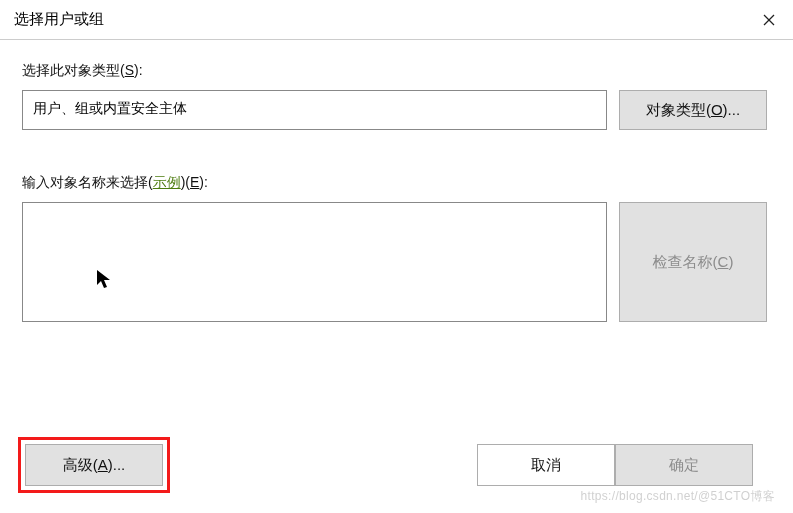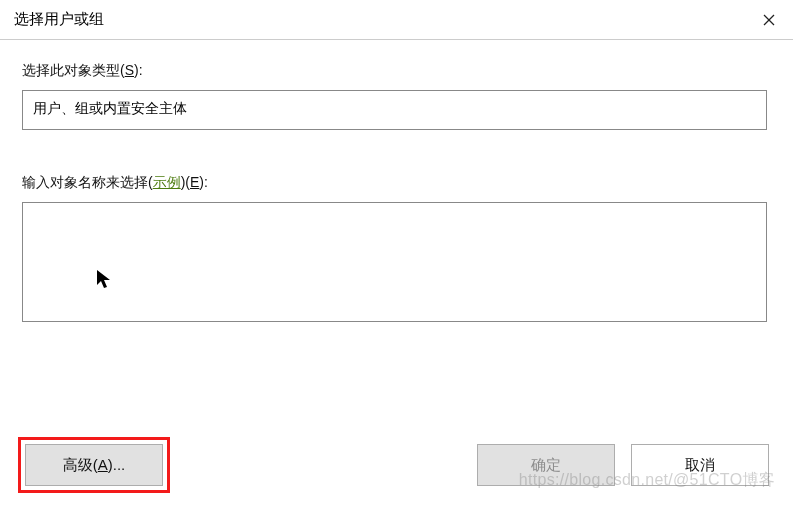--- a/index.html
+++ b/index.html
@@ -111,22 +111,22 @@
   .cursor {
     position: absolute;
     left: 96px;
     top: 269px;
     pointer-events: none;
   }
   .cursor svg { width: 16px; height: 22px; }
   .watermark {
     position: absolute;
     right: 18px;
-    bottom: 22px;
-    font-size: 16px;
+    bottom: 8px;
+    font-size: 12px;
     color: rgba(120,120,120,0.35);
     letter-spacing: 0.3px;
     pointer-events: none;
   }
 </style>
 </head>
 <body>
 
 <div class="titlebar">
   <span class="title">选择用户或组</span>
@@ -138,45 +138,51 @@
   </div>
 </div>
 
 <div class="body">
 
   <div class="label">
     <span>选择此对象类型(</span><span class="underline-key">S</span><span>):</span>
   </div>
   <div class="row">
     <div class="field">用户、组或内置安全主体</div>
+    <div class="btn">
+      <span><span>对象类型(</span><span class="underline-key">O</span><span>)...</span></span>
+    </div>
   </div>
 
   <div class="spacer-top"></div>
 
 
   <div class="spacer-top"></div>
 
   <div class="label">
     <span>输入对象名称来选择(</span><span class="link">示例</span><span>)(</span><span class="underline-key">E</span><span>):</span>
   </div>
   <div class="row">
     <textarea class="textarea" value="" style=""></textarea>
+    <div class="btn disabled">
+      <span><span>检查名称(</span><span class="underline-key">C</span><span>)</span></span>
+    </div>
   </div>
 
 </div>
 
 <div class="bottom-row">
   <div class="adv-wrap">
     <div class="btn">
       <span><span>高级(</span><span class="underline-key">A</span><span>)...</span></span>
     </div>
   </div>
   <div class="spacer-flex"></div>
+  <div class="btn" style="background:#fff;">取消</div>
   <div class="btn disabled ok-btn">确定</div>
-  <div class="btn" style="background:#fff;">取消</div>
 </div>
 
 <div class="cursor">
   <svg viewBox="0 0 16 22">
       <path d="M1 1 L1 16 L5 12 L8 19 L11 18 L8 11 L14 11 Z" fill="#000"></path>
     </svg>
 </div>
 
 <div class="watermark">https://blog.csdn.net/@51CTO博客</div>
 

